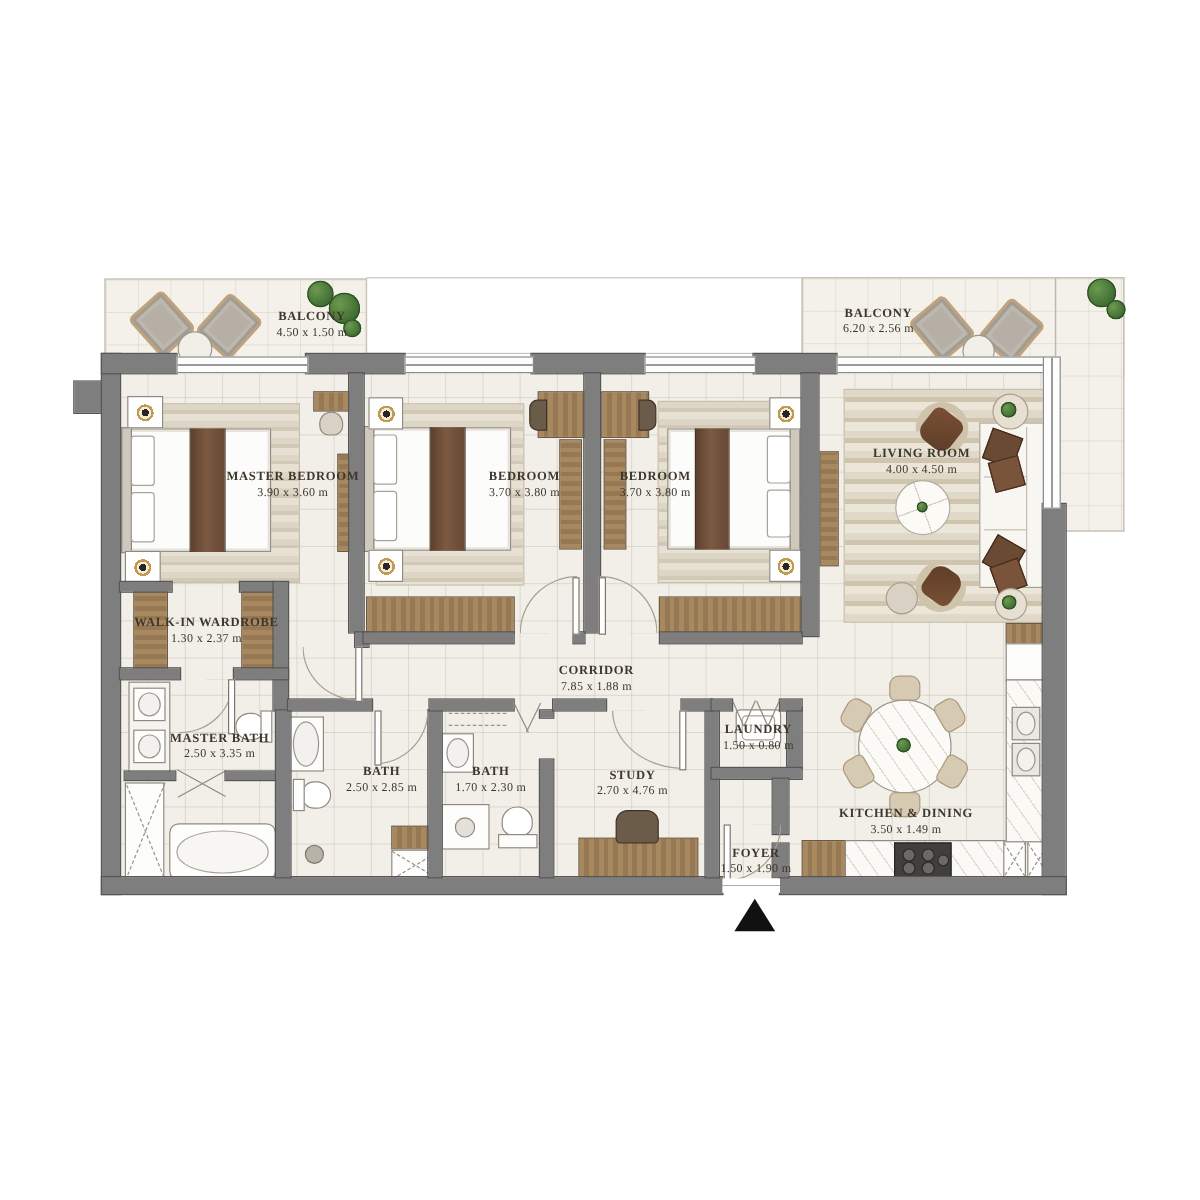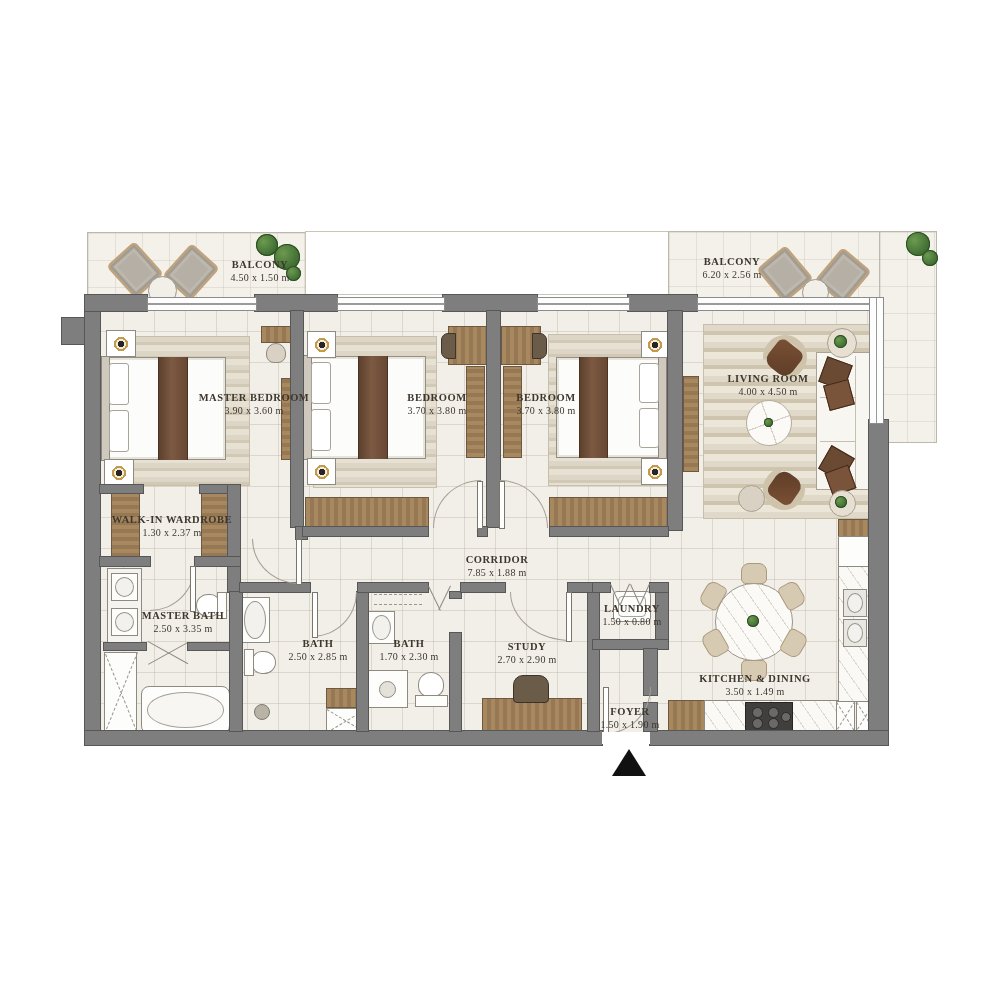--- a/index.html
+++ b/index.html
@@ -298,21 +298,21 @@
   <div class="win" style="left:602px;top:732px;width:48px;height:12px;border:none;background:#fff;background-image:linear-gradient(#0000 46%, #aaa 46%, #aaa 54%, #0000 54%)"></div>
 
   <div class="lbl" style="left:260px;top:258px">
     <span>BALCONY</span>
     <small>4.50 x 1.50 m</small>
   </div>
   <div class="lbl" style="left:732px;top:255px">
     <span>BALCONY</span>
     <small>6.20 x 2.56 m</small>
   </div>
-  <div class="lbl" style="left:254px;top:391px">
+  <div class="lbl" style="left:244px;top:391px">
     <span>MASTER BEDROOM</span>
     <small>3.90 x 3.60 m</small>
   </div>
   <div class="lbl" style="left:437px;top:391px">
     <span>BEDROOM</span>
     <small>3.70 x 3.80 m</small>
   </div>
   <div class="lbl" style="left:546px;top:391px">
     <span>BEDROOM</span>
     <small>3.70 x 3.80 m</small>
@@ -336,21 +336,21 @@
   <div class="lbl" style="left:318px;top:637px">
     <span>BATH</span>
     <small>2.50 x 2.85 m</small>
   </div>
   <div class="lbl" style="left:409px;top:637px">
     <span>BATH</span>
     <small>1.70 x 2.30 m</small>
   </div>
   <div class="lbl" style="left:527px;top:640px">
     <span>STUDY</span>
-    <small>2.70 x 2.90 m</small>
+    <small>2.70 x 4.76 m</small>
   </div>
   <div class="lbl" style="left:632px;top:602px">
     <span>LAUNDRY</span>
     <small>1.50 x 0.80 m</small>
   </div>
   <div class="lbl" style="left:755px;top:672px">
     <span>KITCHEN &amp; DINING</span>
     <small>3.50 x 1.49 m</small>
   </div>
   <div class="lbl" style="left:630px;top:705px">

